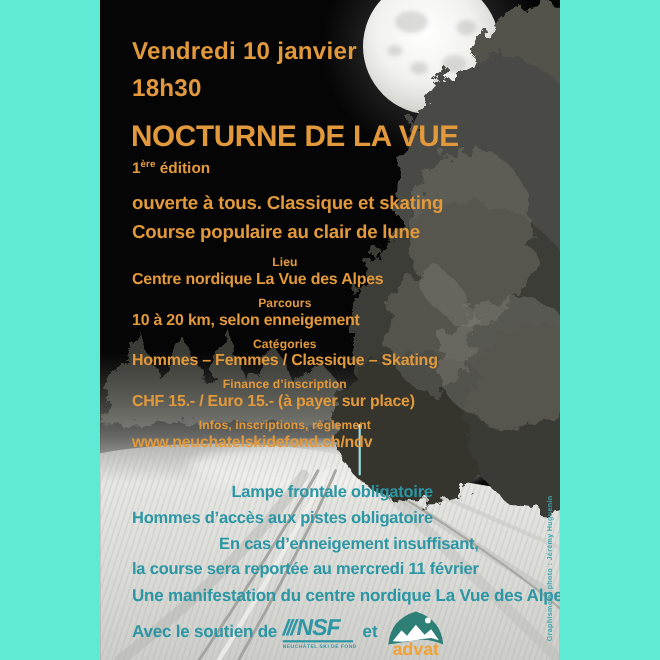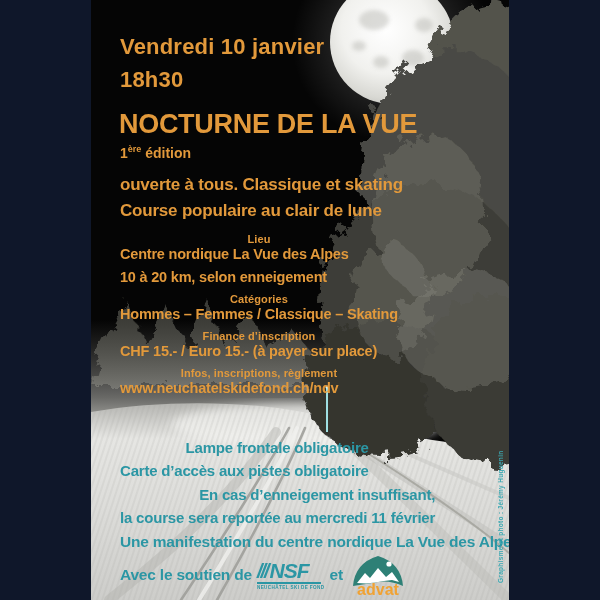--- a/index.html
+++ b/index.html
@@ -1,16 +1,16 @@
 <!DOCTYPE html>
 <html><head>
 <meta charset="utf-8">
 <style>
   html,body{margin:0;padding:0;background:#ffffff;}
-  .page{position:relative;width:600px;height:600px;background:#0f172a;overflow:hidden;
+  .page{position:relative;width:600px;height:600px;background:#5eead4;overflow:hidden;
         font-family:"Liberation Sans", sans-serif;}
   .poster{position:absolute;left:91px;top:0;width:418px;height:600px;overflow:hidden;background:#050505;}
   .bg{position:absolute;left:0;top:0;width:418px;height:600px;display:block;}
 
   .txt{position:absolute;font-weight:bold;white-space:nowrap;}
   .orange{color:#E2993B;}
   .teal{color:#2B96A4;text-align:right;}
 
   .date-block{left:29px;top:30px;font-size:22px;line-height:33px;letter-spacing:.2px;}
   .title{left:28px;top:109px;font-size:27px;letter-spacing:-.3px;margin:0;}
@@ -155,39 +155,40 @@
       <div>ouverte à tous. Classique et skating</div>
       <div>Course populaire au clair de lune</div>
     </div>
 
     <div class="info-list">
       <div class="info-item">
         <div class="info-label">Lieu</div>
         <div class="info-value">Centre nordique La Vue des Alpes</div>
       </div>
       <div class="info-item">
+        <div class="info-label">Parcours</div>
         <div class="info-value">10 à 20 km, selon enneigement</div>
       </div>
       <div class="info-item">
         <div class="info-label">Catégories</div>
         <div class="info-value">Hommes – Femmes / Classique – Skating</div>
       </div>
       <div class="info-item">
         <div class="info-label">Finance d’inscription</div>
         <div class="info-value">CHF 15.- / Euro 15.- (à payer sur place)</div>
       </div>
       <div class="info-item">
         <div class="info-label">Infos, inscriptions, règlement</div>
         <div class="info-value">www.neuchatelskidefond.ch/ndv</div>
       </div>
     </div>
 
     <div class="txt teal notice1">
       <div>Lampe frontale obligatoire</div>
-      <div>Carte d’accès aux pistes obligatoire</div>
+      <div>Hommes d’accès aux pistes obligatoire</div>
     </div>
 
     <div class="txt teal notice2">
       <div>En cas d’enneigement insuffisant,</div>
       <div>la course sera reportée au mercredi 11 février</div>
     </div>
 
     <div class="txt teal footer-org">Une manifestation du centre nordique La Vue des Alpes</div>
 
     <div class="support-row">

